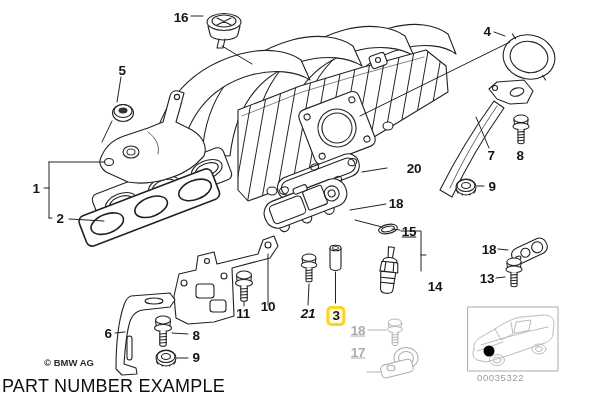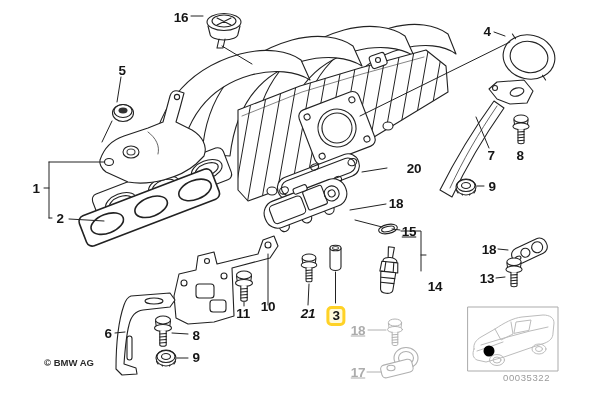--- a/index.html
+++ b/index.html
@@ -12,21 +12,21 @@
            letter-spacing:-0.3px;white-space:nowrap;cursor:pointer;}
   .callout.dimmed{color:var(--dimmed,#ACACAC);text-decoration:underline;}
   .callout.highlighted{background:var(--hl-fill,#FFFADA);
            border:3px solid var(--hl-border,#FFD226);border-radius:5px;
            padding:0 3px;line-height:14px;}
   .copyright{position:absolute;left:44px;top:357px;
            font:bold 9.5px "Liberation Sans",sans-serif;color:#2b2b2b;}
   .caption{position:absolute;left:2px;top:376px;
            font:400 18px "Liberation Sans",sans-serif;color:#0f0f0f;letter-spacing:.2px;}
   .inset-code{position:absolute;left:477px;top:372px;
-           font:400 9.5px "Liberation Sans",sans-serif;color:#9a9a9a;letter-spacing:.6px;margin-left:26px;}
+           font:400 9.5px "Liberation Sans",sans-serif;color:#9a9a9a;letter-spacing:.6px;}
 </style>
 </head>
 <body>
 
 <div id="app">
 
 <svg id="art" width="600" height="400" viewBox="0 0 600 400" fill="none" stroke="#222" stroke-width="1.1" stroke-linejoin="round" stroke-linecap="round">
 
   <defs>
     <g id="g-bolt">
@@ -266,22 +266,23 @@
       <div class="callout" style="left: 396px; top: 203px;">18</div>
       <div class="callout" style="left: 409px; top: 231px; text-decoration: underline;">15</div>
       <div class="callout" style="left: 435px; top: 255px; margin-top: 31px;">14</div>
       <div class="callout" style="left: 489px; top: 249px;">18</div>
       <div class="callout" style="left: 487px; top: 278px; text-align: center;">13</div>
       <div class="callout" style="left: 243px; top: 313px;">11</div>
       <div class="callout" style="left: 268px; top: 306px;">10</div>
       <div class="callout" style="left: 308px; top: 313px; font-style: italic;">21</div>
       <div class="callout highlighted" style="left: 336px; top: 316px;">3</div>
       <div class="callout dimmed" style="left: 358px; top: 330px;">18</div>
-      <div class="callout dimmed" style="left: 358px; top: 372px;">17</div>
+      <div class="callout dimmed" style="left: 358px; top: 352px;">17</div>
       <div class="callout" style="left: 108px; top: 333px;">6</div>
       <div class="callout" style="left: 196px; top: 335px;">8</div>
       <div class="callout" style="left: 196px; top: 357px;">9</div>
     </div>
 
 <div class="copyright">© BMW AG</div>
+<div class="caption">PART NUMBER EXAMPLE</div>
 <div class="inset-code">00035322</div>
 
 </div>
 
 </body></html>

